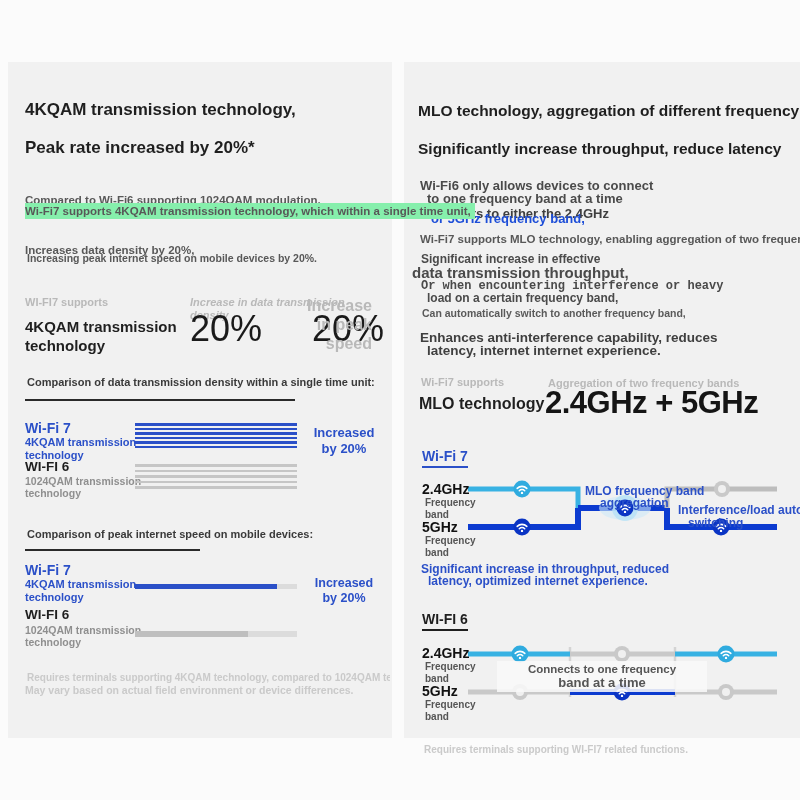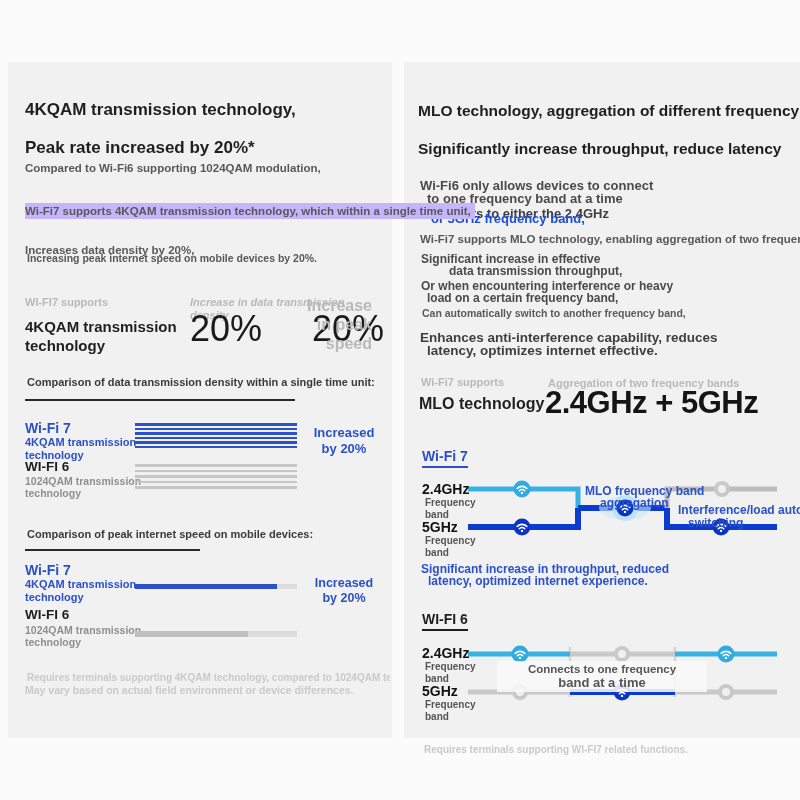--- a/index.html
+++ b/index.html
@@ -26,22 +26,22 @@
   .u-dark{border-bottom:2px solid #1f1f1f;padding-bottom:2px;}
 </style>
 </head>
 <body>
 
 <div class="abs panel" style="left:8px;top:62px;width:384px;height:676px;"></div>
 
 <div class="abs b nowrap" style="left:25px;top:100px;font-size:17px;color:#1f1f1f;">4KQAM transmission technology,</div>
 <div class="abs b nowrap" style="left:25px;top:138px;font-size:17px;color:#1f1f1f;">Peak rate increased by 20%*</div>
 
-<div class="abs body-txt nowrap" style="left:25px;top:162px;font-size:11.5px;">Compared to Wi-Fi6 supporting 1024QAM modulation,</div>
-<div class="abs body-txt nowrap" style="left:25px;top:203px;font-size:11.5px;background:#c4b5fd;padding:2px 4px 2px 0;z-index:2;">Wi-Fi7 supports 4KQAM transmission technology, which within a single time unit,</div>
+<div class="abs body-txt nowrap" style="left:25px;top:194px;font-size:11.5px;">Compared to Wi-Fi6 supporting 1024QAM modulation,</div>
+<div class="abs body-txt nowrap" style="left:25px;top:203px;font-size:11.5px;background:#86efac;padding:2px 4px 2px 0;z-index:2;">Wi-Fi7 supports 4KQAM transmission technology, which within a single time unit,</div>
 <div class="abs body-txt nowrap" style="left:25px;top:244px;font-size:11.5px;">Increases data density by 20%,</div>
 <div class="abs body-txt nowrap" style="left:27px;top:252px;font-size:10.5px;">Increasing peak internet speed on mobile devices by 20%.</div>
 
 <div class="abs gray-h nowrap" style="left:25px;top:296px;font-size:11px;">WI-FI7 supports</div>
 <div class="abs b" style="left:25px;top:318px;width:155px;font-size:15px;color:#1f1f1f;line-height:1.25;">4KQAM transmission technology</div>
 <div class="abs gray-h" style="left:190px;top:296px;width:168px;font-size:11px;line-height:1.2;font-style:italic;">Increase in data transmission density</div>
 <div class="abs bigpct" style="left:190px;top:308px;">20%</div>
 <div class="abs gray-h" style="left:300px;top:296px;width:72px;font-size:16px;line-height:1.2;text-align:right;z-index:2;">Increase in peak speed</div>
 <div class="abs bigpct" style="left:312px;top:308px;">20%</div>
 
@@ -82,26 +82,26 @@
 
 <div class="abs b nowrap" style="left:418px;top:102px;font-size:15.5px;color:#1f1f1f;">MLO technology, aggregation of different frequency</div>
 <div class="abs b nowrap" style="left:418px;top:140px;font-size:15.5px;color:#1f1f1f;">Significantly increase throughput, reduce latency</div>
 
 <div class="abs b nowrap" style="left:420px;top:178px;font-size:13px;color:#4a4a4a;">Wi-Fi6 only allows devices to connect</div>
 <div class="abs b nowrap" style="left:427px;top:191px;font-size:13px;color:#4a4a4a;">to one frequency band at a time</div>
 <div class="abs b nowrap" style="left:424px;top:206px;font-size:13px;color:#3f3f3f;">Connects to either the 2.4GHz</div>
 <div class="abs b nowrap" style="left:431px;top:211px;font-size:13px;color:#1d4ed8;">or 5GHz frequency band,</div>
 <div class="abs b nowrap" style="left:420px;top:233px;font-size:11.5px;color:#585858;">Wi-Fi7 supports MLO technology, enabling aggregation of two frequency bands</div>
 <div class="abs b nowrap" style="left:421px;top:252px;font-size:12px;color:#4a4a4a;">Significant increase in effective</div>
-<div class="abs b nowrap" style="left:449px;top:264px;font-size:12px;color:#4a4a4a;">data transmission throughput,</div>
-<div class="abs b nowrap" style="left:421px;top:279px;font-size:12px;color:#4a4a4a;">Or when encountering interference or heavy</div>
+<div class="abs b nowrap" style="left:412px;top:264px;font-size:15px;color:#4a4a4a;">data transmission throughput,</div>
+<div class="abs b nowrap" style="left:421px;top:279px;font-size:12px;color:#4a4a4a;font-family:Liberation Mono, monospace;">Or when encountering interference or heavy</div>
 <div class="abs b nowrap" style="left:427px;top:291px;font-size:12px;color:#4a4a4a;">load on a certain frequency band,</div>
 <div class="abs b nowrap" style="left:422px;top:307px;font-size:10.5px;color:#5a5a5a;">Can automatically switch to another frequency band,</div>
 <div class="abs b nowrap" style="left:420px;top:330px;font-size:13.5px;color:#3f3f3f;">Enhances anti-interference capability, reduces</div>
-<div class="abs b nowrap" style="left:427px;top:343px;font-size:13.5px;color:#3f3f3f;">latency, optimizes internet effective.</div>
+<div class="abs b nowrap" style="left:427px;top:343px;font-size:13.5px;color:#3f3f3f;">latency, internet internet experience.</div>
 
 <div class="abs gray-h nowrap" style="left:421px;top:376px;font-size:11px;">Wi-Fi7 supports</div>
 <div class="abs gray-h nowrap" style="left:548px;top:377px;font-size:11px;">Aggregation of two frequency bands</div>
 <div class="abs b nowrap" style="left:419px;top:395px;font-size:16px;color:#1f1f1f;">MLO technology</div>
 <div class="abs b nowrap" style="left:545px;top:385px;font-size:31px;color:#151515;letter-spacing:-0.5px;">2.4GHz + 5GHz</div>
 
 <div class="abs b blue nowrap u-blue" style="left:422px;top:448px;font-size:14px;">Wi-Fi 7</div>
 
 <svg class="abs" style="left:404px;top:470px;" width="396" height="95" viewBox="0 0 396 95">
   <defs>

